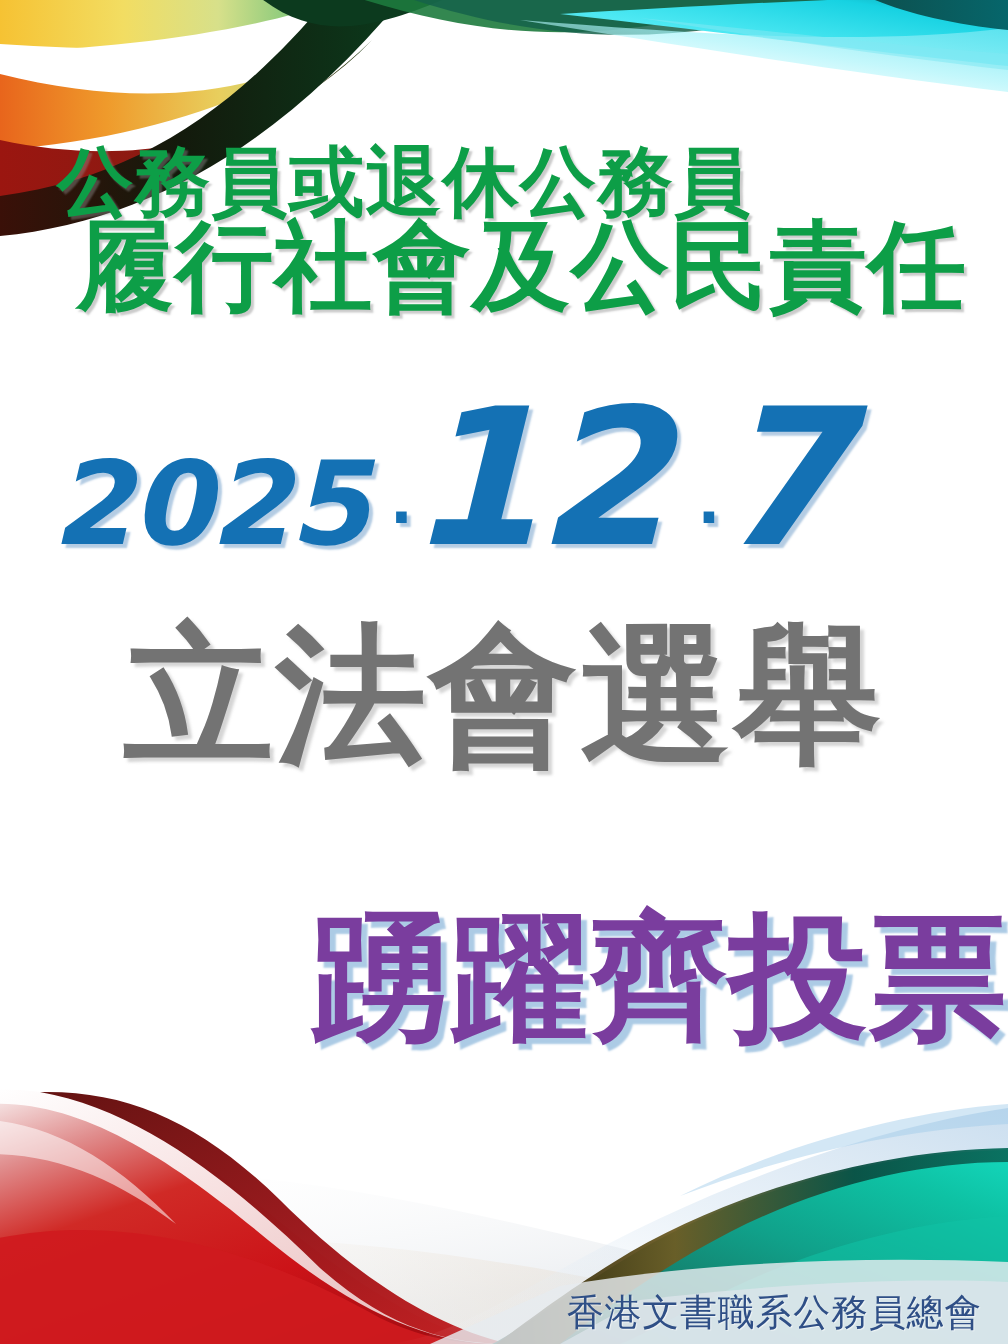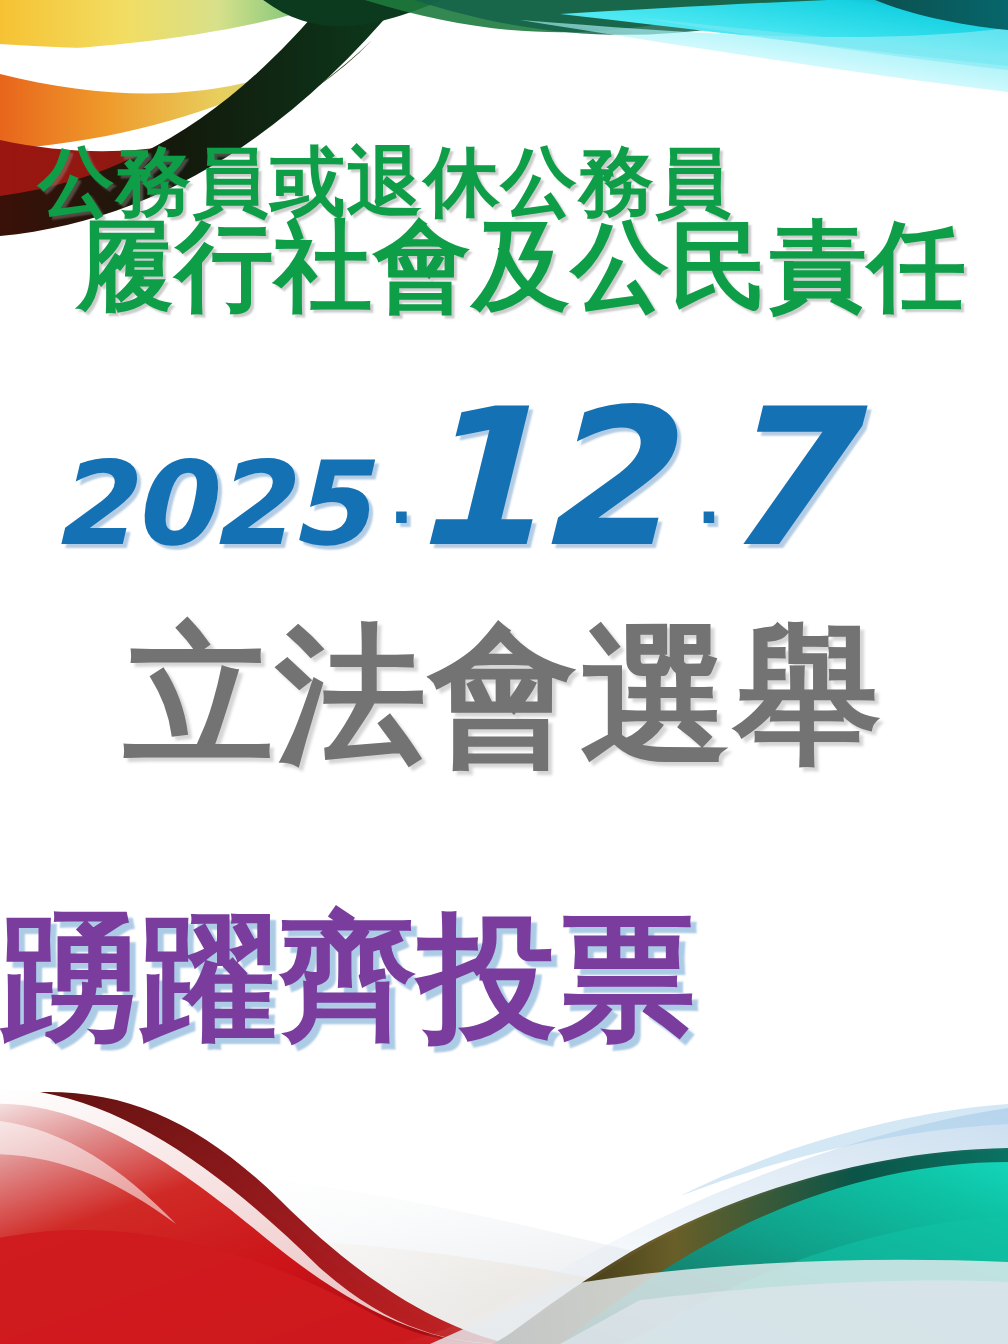--- a/index.html
+++ b/index.html
@@ -35,21 +35,21 @@
 
   
   .green-head {
     color:#0d9e47;
     font-family:"DejaVu Serif", "Liberation Serif", serif;
     font-weight:700;
     text-shadow:3px 3px 2px rgba(140,140,140,0.45);
     letter-spacing:0.02em;
   }
   #head-line1 {
-    left:38px; top:140px;
+    left:57px; top:140px;
     font-size:76px; line-height:84px;
     letter-spacing:0.015em;
   }
   #head-line2 {
     left:76px; top:212px;
     font-size:98px; line-height:108px;
     letter-spacing:0.01em;
   }
 
   
@@ -92,21 +92,21 @@
     font-family:"DejaVu Serif", "Liberation Serif", serif;
     font-weight:700;
     font-size:150px; line-height:172px;
     letter-spacing:0.015em;
     text-shadow:4px 4px 3px rgba(150,150,150,0.4);
   }
 
   
   #purple-line {
     left:0; top:898px;
-    width:1008px; text-align:left;
+    width:1008px; text-align:right;
     color:#7a3d9e;
     font-family:"DejaVu Serif", "Liberation Serif", serif;
     font-weight:700;
     font-size:138px; line-height:158px;
     letter-spacing:0.01em;
     text-shadow:6px 6px 2px rgba(168,200,228,0.95);
   }
 
   
   #footer-org {
@@ -271,15 +271,16 @@
       <span class="date-dot">·</span>
       <span id="date-month">12</span>
       <span class="date-dot">·</span>
       <span id="date-day">7</span>
     </div>
 
     <div class="line" id="orange-line">立法會選舉</div>
 
     <div class="line" id="purple-line">踴躍齊投票</div>
 
+    <div class="line" id="footer-org">香港文書職系公務員總會</div>
 
   </div>
 </div>
 
 </body></html>

